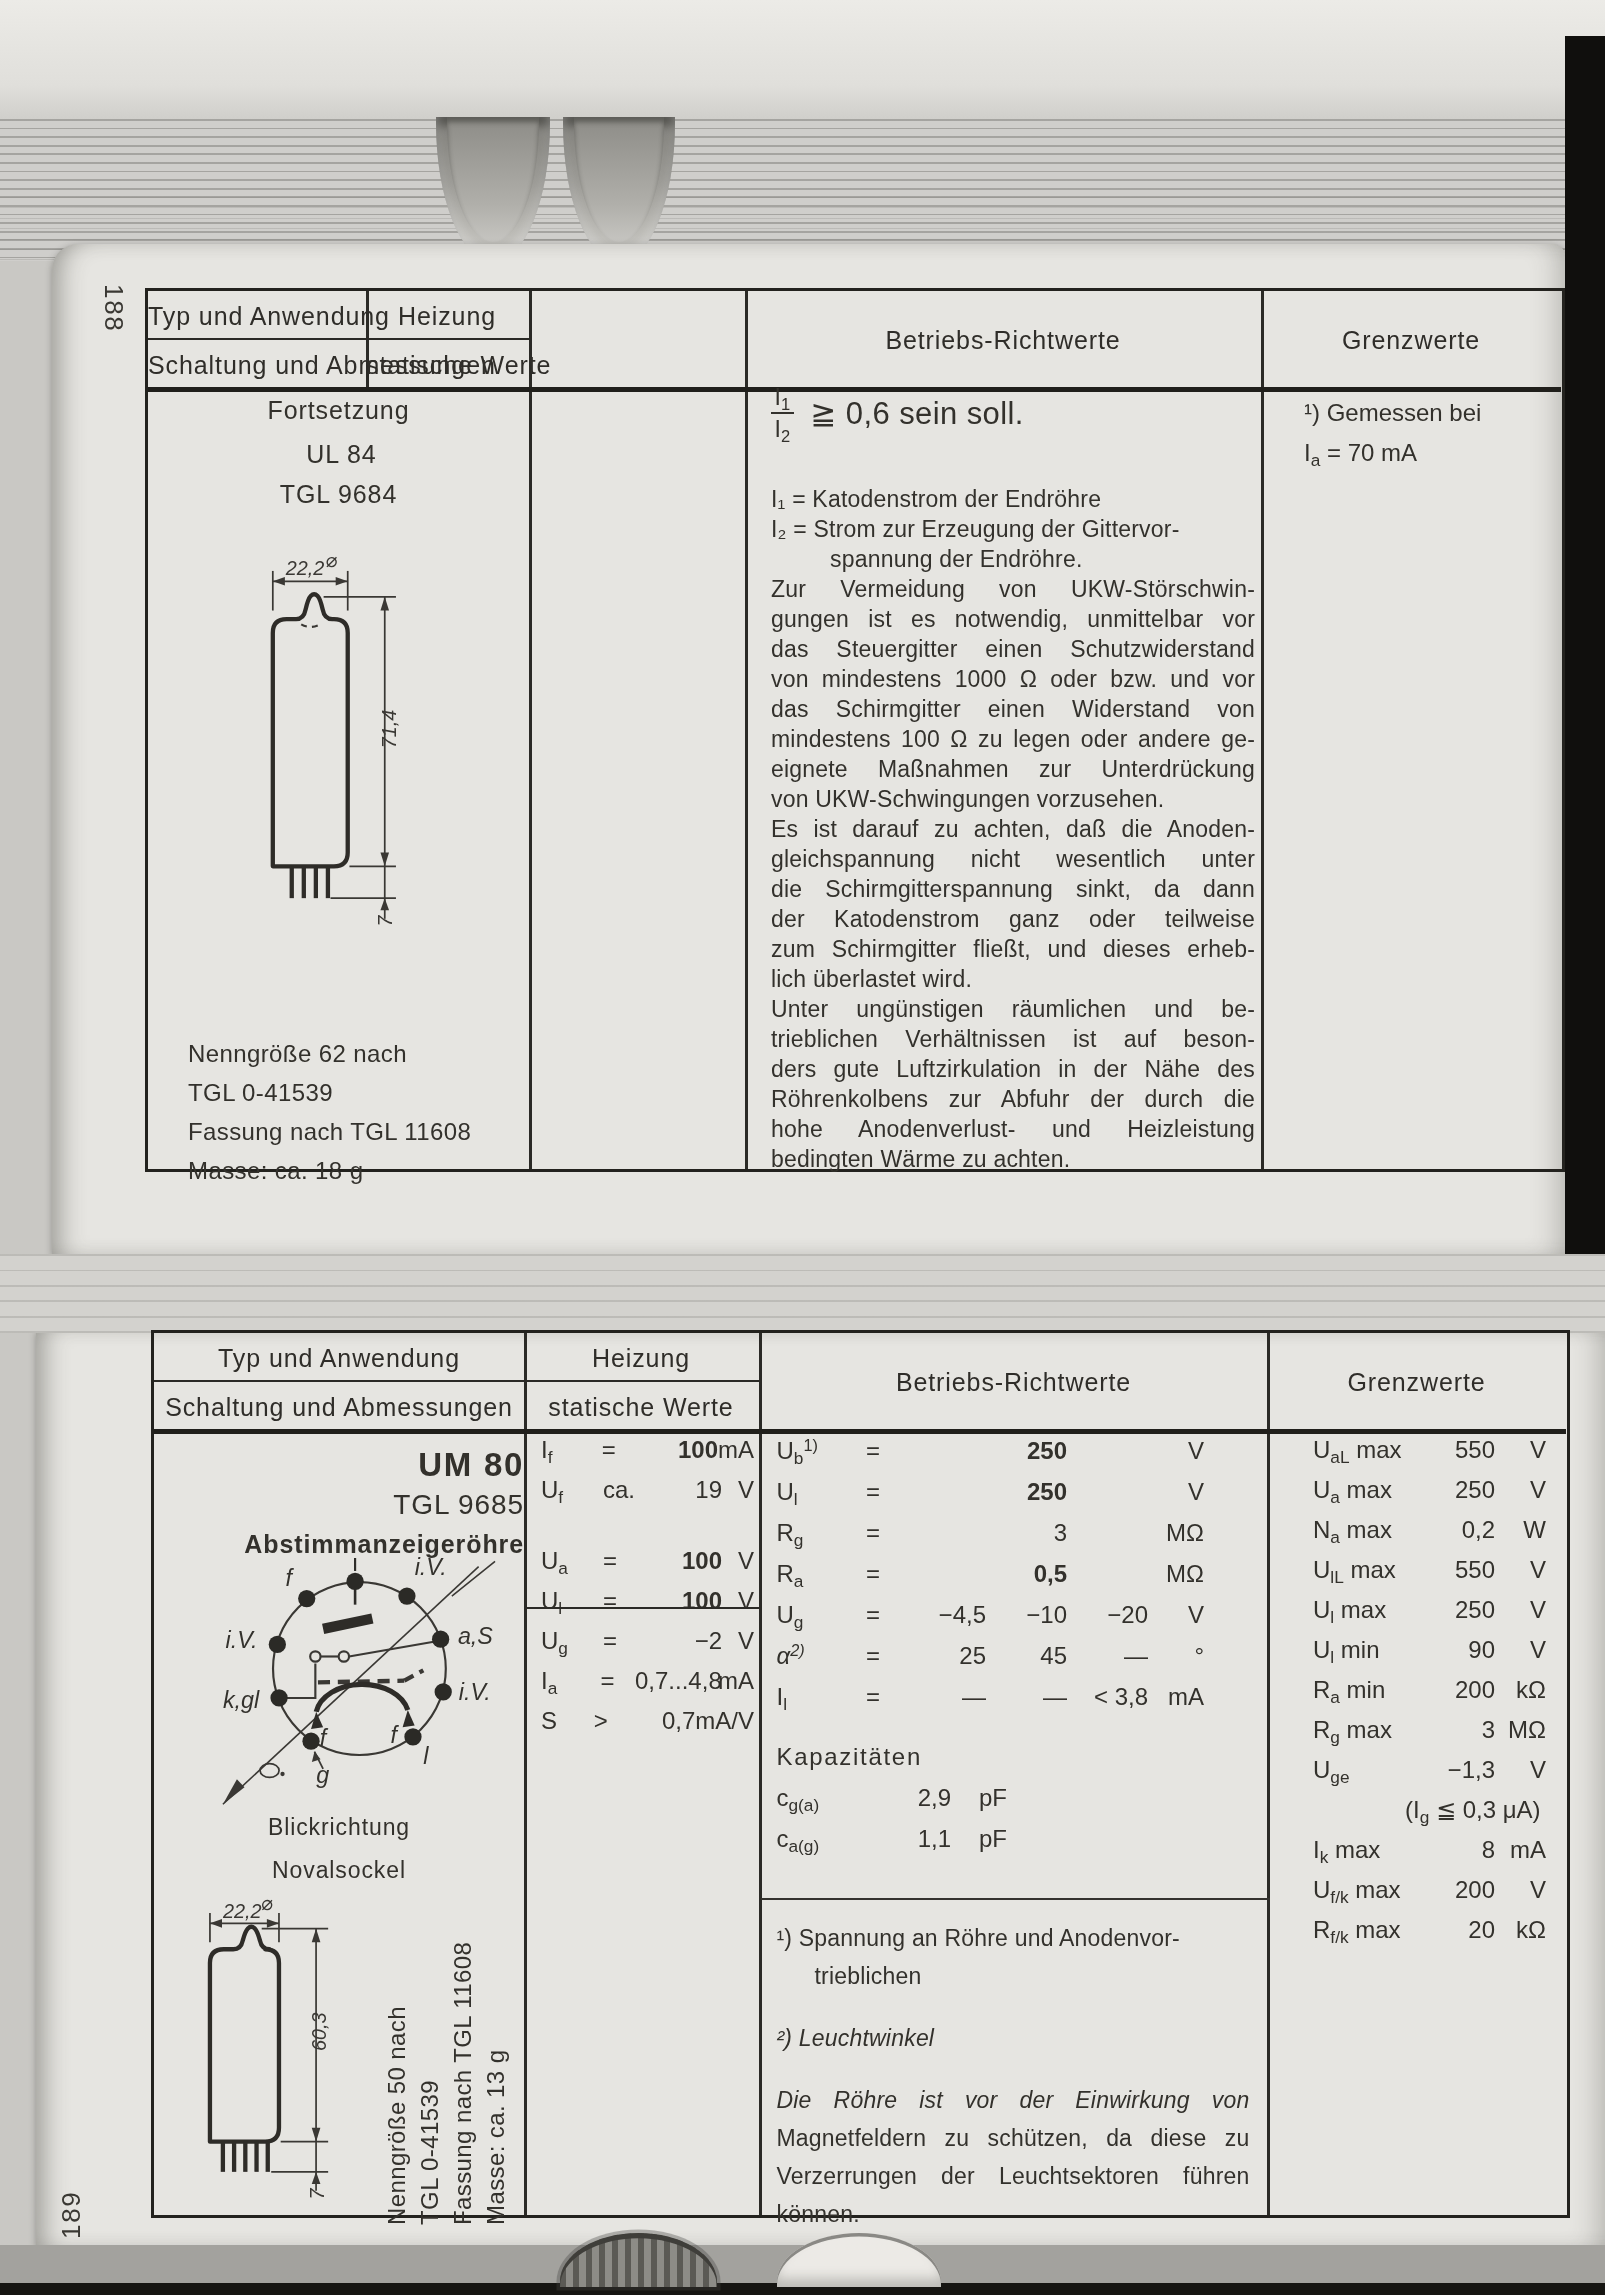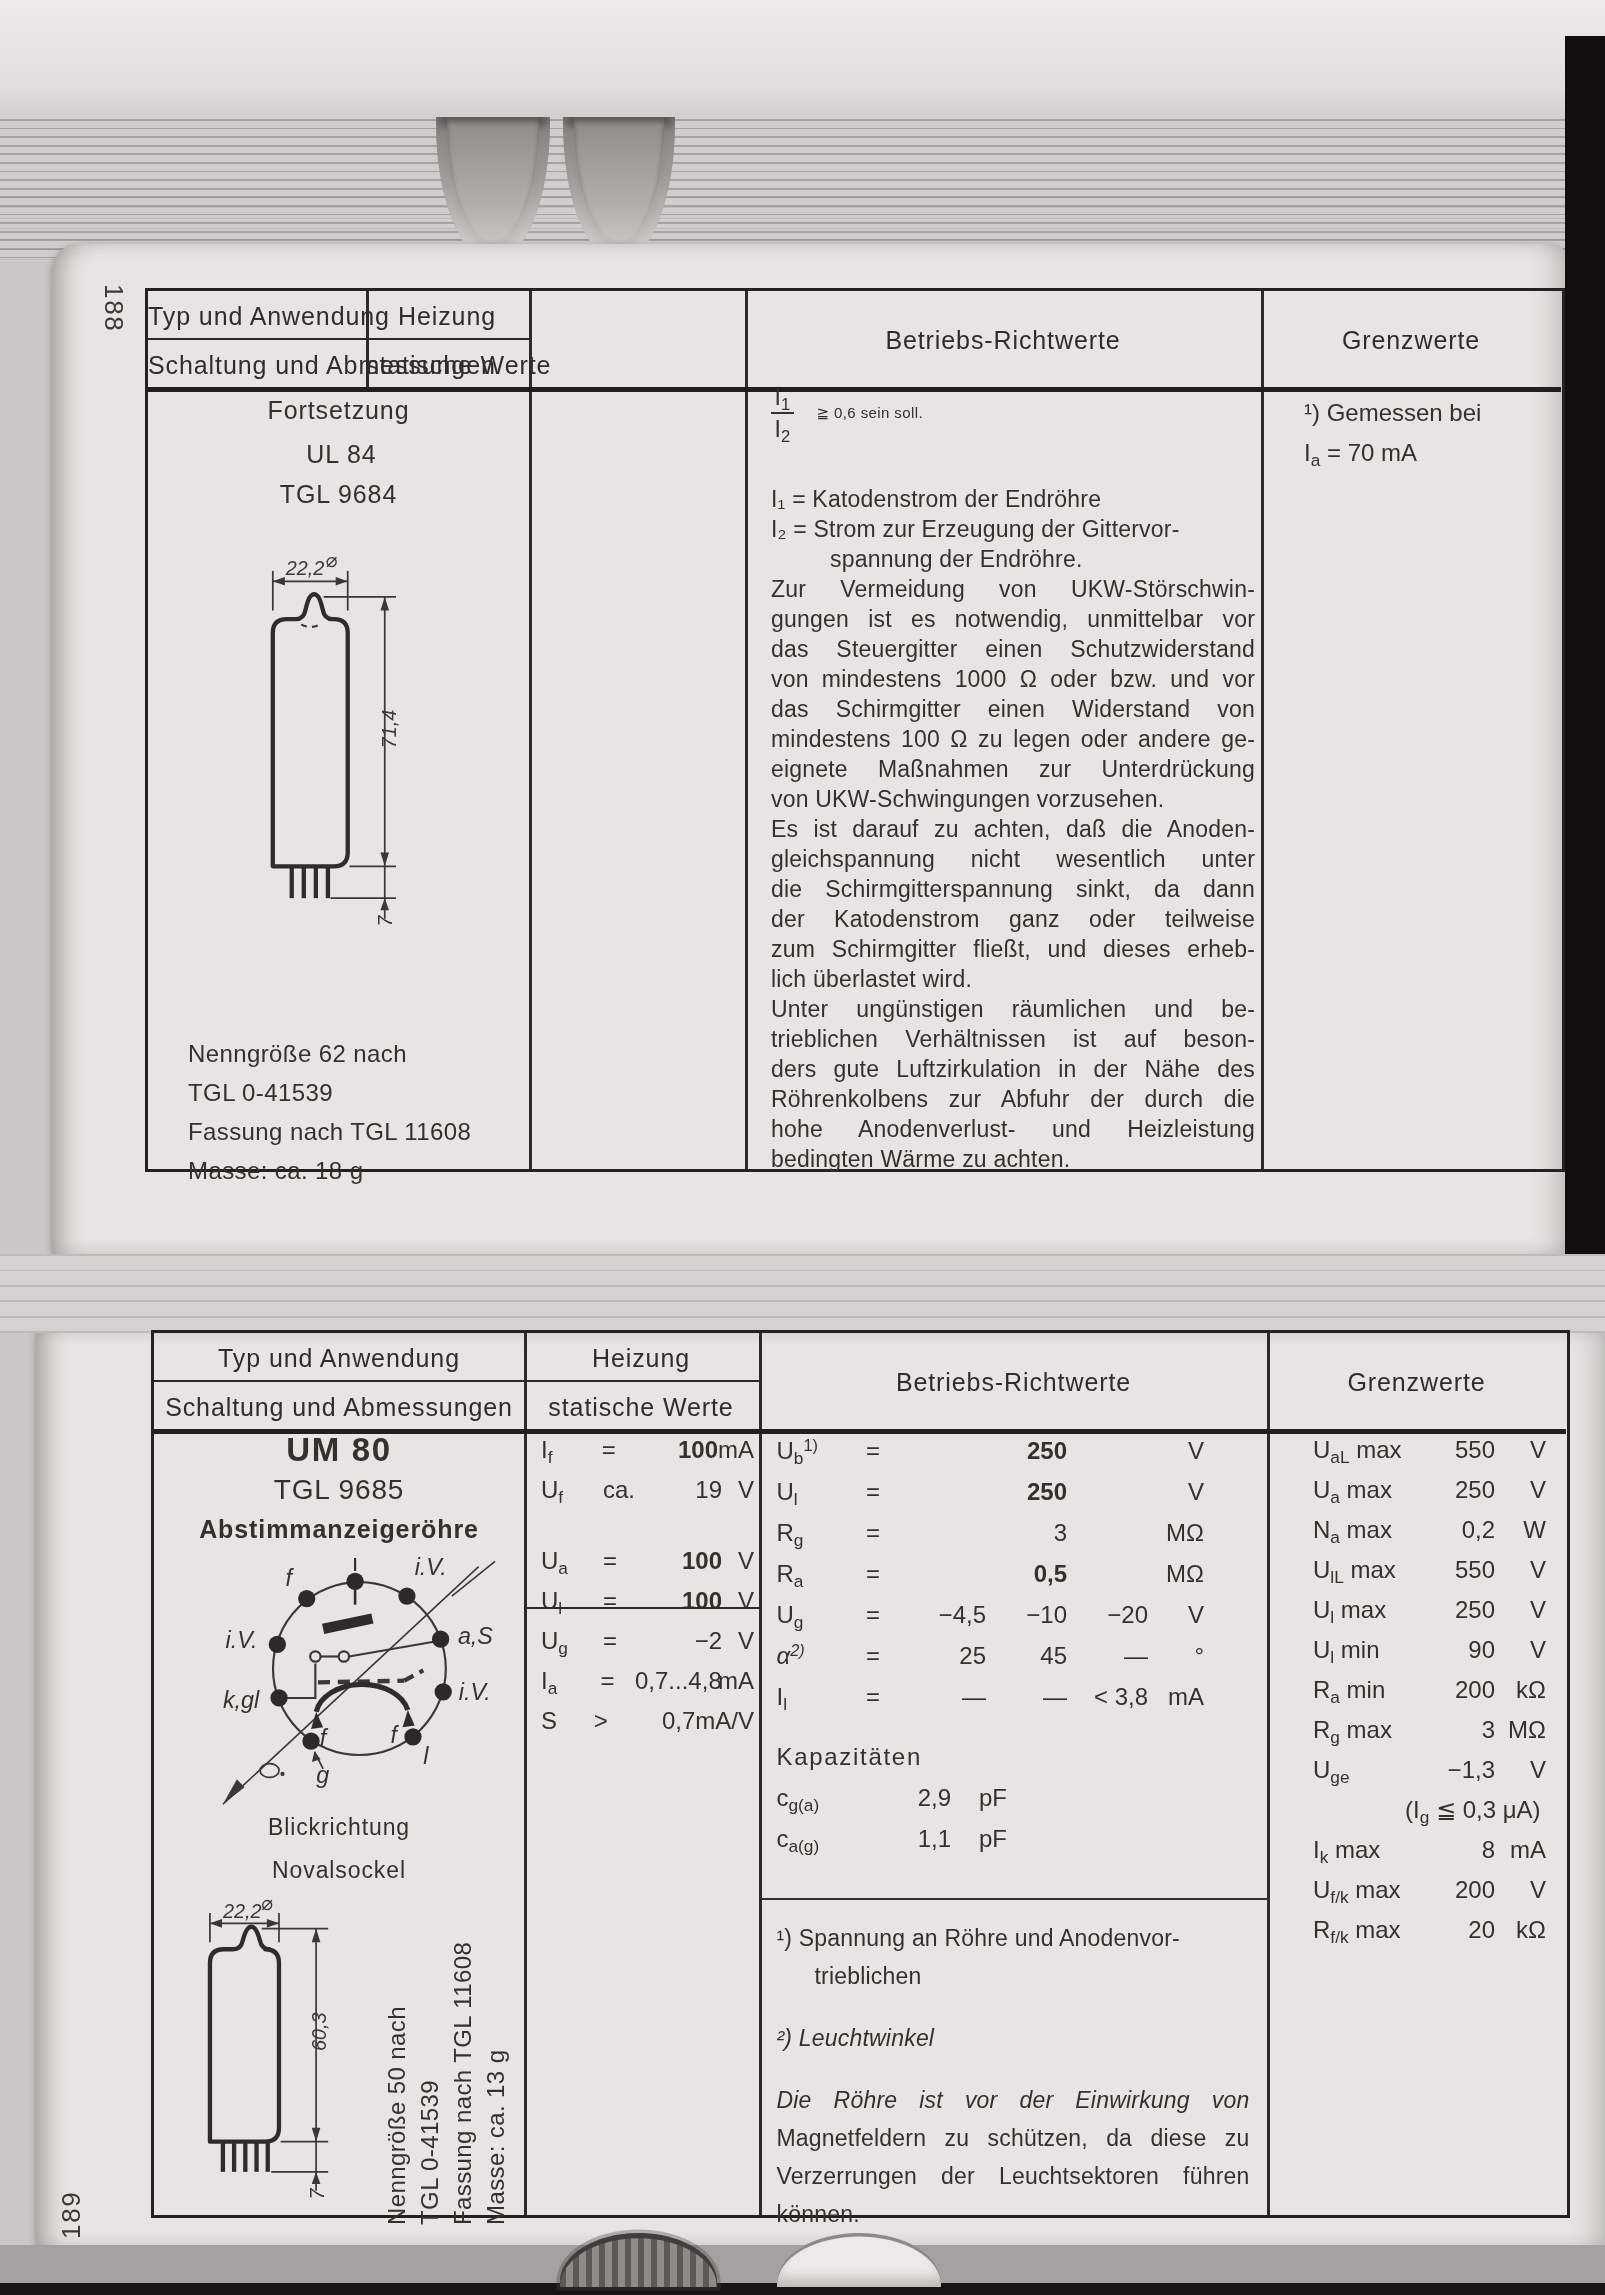--- a/index.html
+++ b/index.html
@@ -58,33 +58,33 @@
   .c-typ-top{position:absolute;left:0px;top:99px;width:381px;text-align:center;}
   .typline{font-size:25px;letter-spacing:0.9px;height:40px;line-height:40px;}
   .typnotes{position:absolute;left:40px;top:743px;width:328px;text-align:left;}
   .notesline{font-size:24px;letter-spacing:0.4px;height:39px;line-height:39px;white-space:nowrap;}
 
   .c-betr-top{position:absolute;left:599px;top:93px;width:516px;}
   .fracwrap{position:relative;height:100px;margin-left:24px;}
   .frac{display:inline-block;text-align:center;vertical-align:middle;font-size:23px;}
   .fracnum{display:block;padding:0 3.5px 1.7px 3.5px;border-bottom:2.6px solid #33312c;line-height:26px;}
   .fracden{display:block;padding-top:2.6px;line-height:26px;}
-  .fraccond{display:inline-block;vertical-align:middle;font-size:15px;margin-left:19px;letter-spacing:0.4px;}
+  .fraccond{display:inline-block;vertical-align:middle;font-size:31px;margin-left:13px;letter-spacing:0.4px;}
   .btext{margin-left:24px;width:484px;}
   .bl-line{font-size:23px;line-height:30px;letter-spacing:0.2px;white-space:normal;}
   .jl{text-align:justify;text-align-last:justify;}
   .ind{padding-left:59px;}
   .ind2{padding-left:38px;}
   .mt{margin-top:24px;font-style:italic;}
 
   .c-grenz-top{position:absolute;left:1116px;top:102px;width:301px;font-size:24px;}
   .gz-line{padding-left:40px;height:40px;line-height:40px;white-space:nowrap;}
 
   
-  .c1-bot{position:absolute;left:0;top:95px;width:370px;text-align:center;}
+  .c1-bot{position:absolute;left:0;top:110px;width:370px;text-align:right;}
   .umname{font-size:33px;font-weight:700;letter-spacing:1.7px;height:43px;line-height:43px;}
   .umtgl{font-size:28px;letter-spacing:0.9px;height:38px;line-height:38px;}
   .umkind{font-size:25px;font-weight:700;letter-spacing:0.9px;height:40px;line-height:40px;}
   .viewlbl{position:absolute;left:0;width:370px;text-align:center;font-size:23px;letter-spacing:0.9px;}
 
   .c2-bot{position:absolute;left:373px;top:97px;width:234px;font-size:24px;}
   .hrow{display:flex;height:40px;line-height:40px;white-space:nowrap;}
   .h-lab{width:62px;padding-left:14px;}
   .h-op{width:36px;}
   .h-val{width:83px;text-align:right;}

